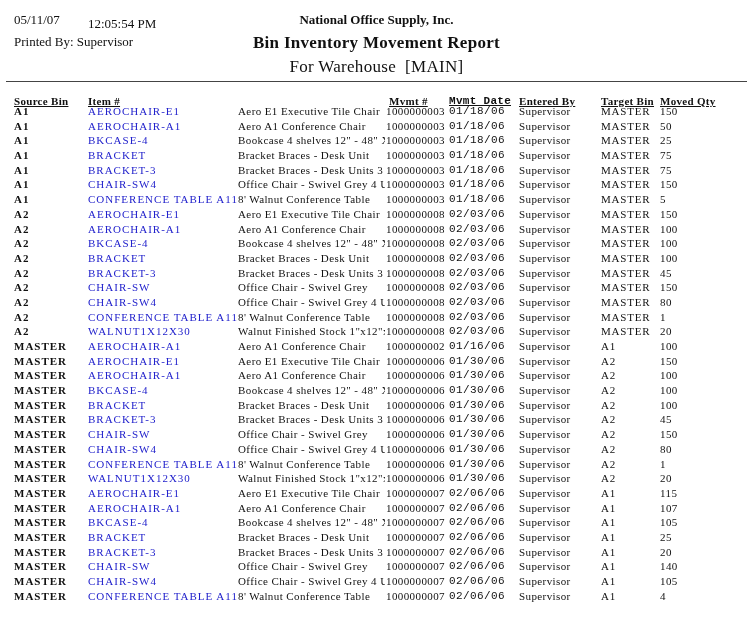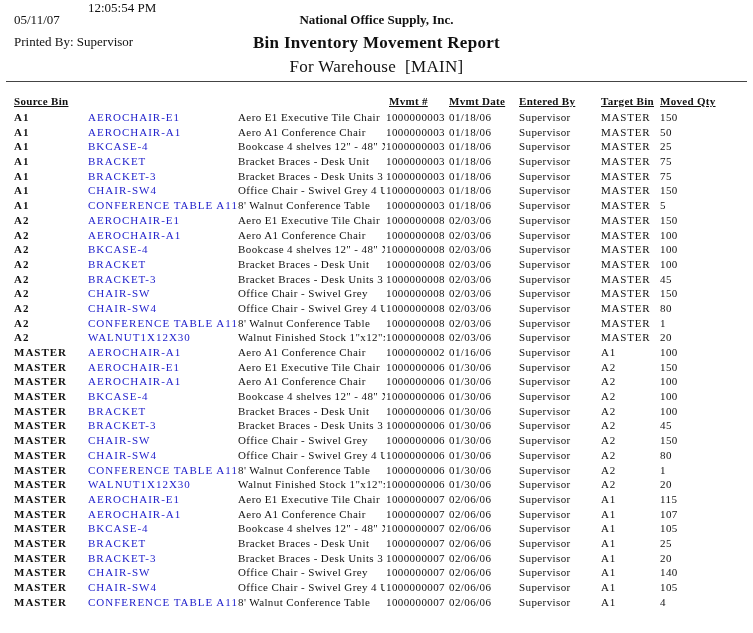--- a/index.html
+++ b/index.html
@@ -3,40 +3,40 @@
 <meta charset="utf-8">
 <style>
   html,body{margin:0;padding:0;}
   body{
     width:753px;height:633px;background:#ffffff;overflow:hidden;
     font-family:"Liberation Serif","DejaVu Serif",serif;
     color:#111;position:relative;
   }
   .hdr-abs{position:absolute;white-space:pre;}
   .print-date{left:14px;top:12px;font-size:13px;}
-  .print-time{left:88px;top:0;font-size:13px;}
+  .print-time{left:88px;top:16px;font-size:13px;}
   .printed-by{left:14px;top:34px;font-size:13px;}
   .company{left:0;right:0;top:12px;text-align:center;font-size:13px;font-weight:bold;}
   .rpt-title{left:0;right:0;top:33px;text-align:center;font-size:17px;font-weight:bold;letter-spacing:0.3px;}
   .rpt-subtitle{left:0;right:0;top:57px;text-align:center;font-size:17px;font-weight:normal;letter-spacing:0.3px;}
   .rule{position:absolute;left:6px;right:6px;top:81px;height:0;border-top:1px solid #444;}
 
   .thead{position:absolute;left:0;top:94px;width:753px;height:16px;}
   .thead .c{font-weight:bold;text-decoration:underline;letter-spacing:0.3px;}
-  .tbody{position:absolute;left:0;top:110px;width:753px;}
+  .tbody{position:absolute;left:0;top:104px;width:753px;}
   .trow{position:relative;height:14.7px;}
   .c{
     position:absolute;top:0;font-size:11px;line-height:14px;
     white-space:nowrap;overflow:hidden;letter-spacing:0.4px;
   }
   .bin    {left:14px; width:72px; font-weight:bold;letter-spacing:1px;}
   .item   {left:88px; width:149px;color:var(--link,#2222CC);letter-spacing:1px;}
   .desc   {left:238px;width:147px;}
   .mvmt   {left:386px;width:68px;}
-  .date   {left:449px;width:62px;}
+  .date   {left:449px;width:62px;font-family:Liberation Mono, monospace;}
   .entered{left:519px;width:78px;}
   .target {left:601px;width:80px;letter-spacing:0.8px;}
   .qty    {left:660px;width:73px;text-align:left;}
   .thead .bin{letter-spacing:0.3px;}
   .thead .item{color:#111;letter-spacing:0.3px;}
   .thead .target{letter-spacing:0.3px;}
   .thead .mvmt{left:389px;}
 </style>
 </head>
 <body>
@@ -44,20 +44,21 @@
 <span class="hdr-abs print-date">05/11/07</span>
 <span class="hdr-abs print-time">12:05:54 PM</span>
 <div class="hdr-abs company">National Office Supply, Inc.</div>
 <span class="hdr-abs printed-by">Printed By: Supervisor</span>
 <div class="hdr-abs rpt-title">Bin Inventory Movement Report</div>
 <div class="hdr-abs rpt-subtitle">For Warehouse  [MAIN]</div>
 <div class="rule"></div>
 
 <div class="thead">
   <span class="c bin">Source Bin</span>
+  <span class="c item">Item #</span>
   <span class="c mvmt">Mvmt #</span>
   <span class="c date">Mvmt Date</span>
   <span class="c entered">Entered By</span>
   <span class="c target">Target Bin</span>
   <span class="c qty">Moved Qty</span>
 </div>
 
 <div class="tbody" id="tbody">
   <div class="trow">
     <span class="c bin">A1</span>

